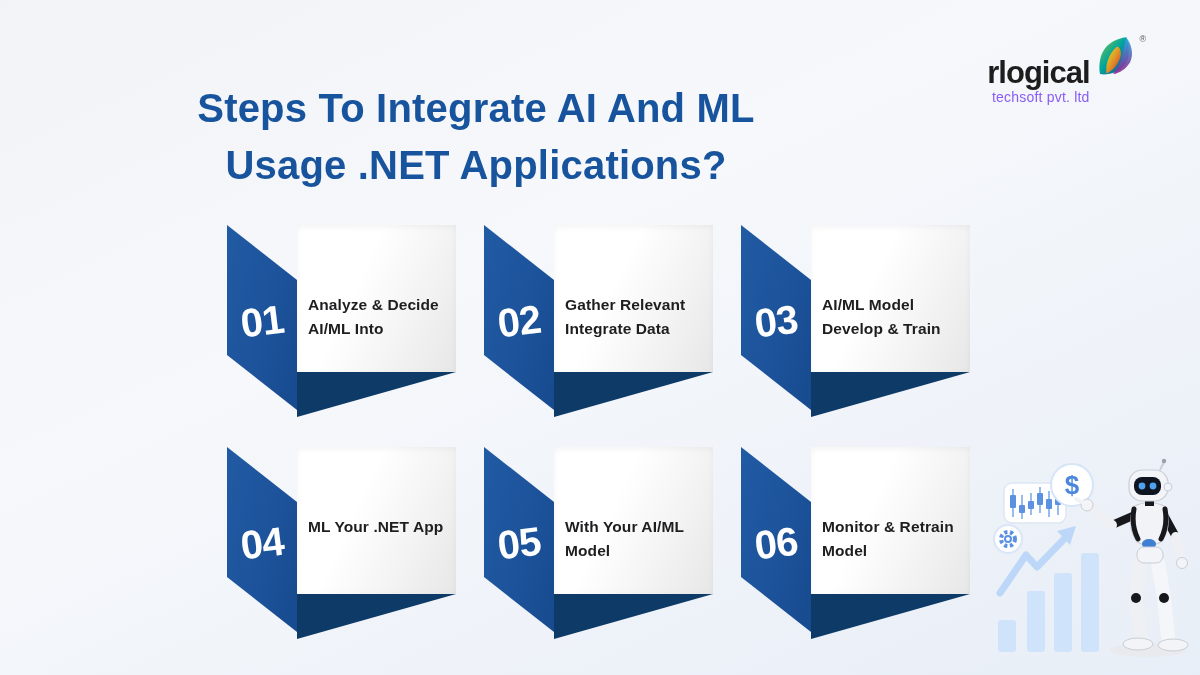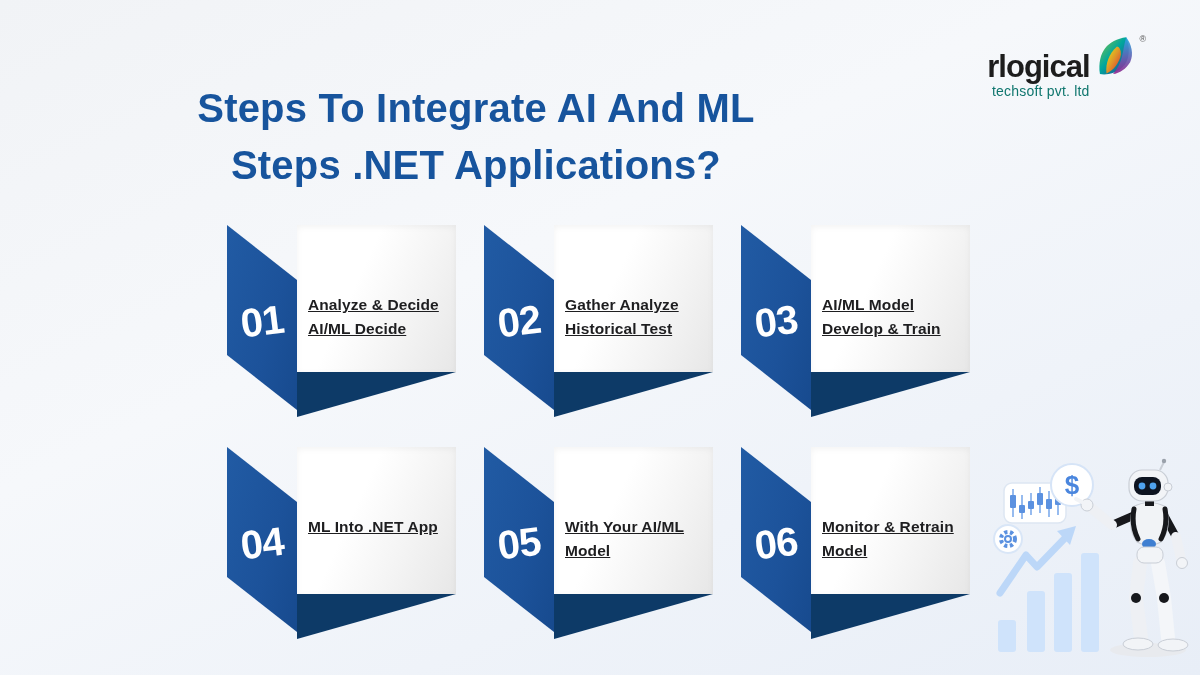--- a/index.html
+++ b/index.html
@@ -11,23 +11,23 @@
   }
   
   .title-wrap {
     position:absolute; top:58px; left:0; width:952px;
     text-align:center; color:#17549d; font-weight:bold;
     font-size:40px; line-height:57px; letter-spacing:0.2px;margin-top:22px;
   }
   
   .logo-wrap { position:absolute; top:36px; left:972px; width:200px; }
   .logo-row { display:flex; align-items:flex-start; }
-  .logo-texts { display:flex; flex-direction:column; align-items:flex-end; margin-top:16px; }
+  .logo-texts { display:flex; flex-direction:column; align-items:flex-end; margin-top:22px; }
   .logo-name { font-size:31px; font-weight:bold; color:#1d1d1d; letter-spacing:-1px; line-height:30px; }
-  .logo-sub { font-size:14px; color:#0f766e; margin-top:1px; letter-spacing:0.2px;padding-left:20px; }
+  .logo-sub { font-size:14px; color:#8b5cf6; margin-top:1px; letter-spacing:0.2px;padding-left:20px; }
   .logo-leaf { margin-left:4px; }
   .logo-reg { font-size:9px; color:#555; margin-top:-2px; }
   
   .card { position:absolute; width:229px; height:192px; }
   .ribbon {
     position:absolute; left:0; top:0; width:70px; height:185px;
     background:linear-gradient(105deg,#215ba4 0%,#1c529a 60%,#174a8e 100%);
     clip-path:polygon(0% 0%, 100% 29.7%, 100% 100%, 0% 70.3%);
     filter:drop-shadow(2px 3px 4px rgba(30,60,110,0.25));
   }
@@ -43,32 +43,31 @@
   }
   .num {
     position:absolute; left:0; top:74px; width:70px; text-align:center;
     color:#ffffff; font-weight:bold; font-size:40px; letter-spacing:-1px;
     transform:rotate(-7deg);
   }
   .label {
     position:absolute; left:81px; top:68px; width:145px;
     color:#1e1e20; font-weight:bold; font-size:15.5px; line-height:24px;
     letter-spacing:0.1px;
-    text-decoration:underline;
   }
   .label span { display:block; }
   
   .illus { position:absolute; left:988px; top:443px; }
 </style>
 </head>
 <body>
 
 <div class="title-wrap">
   <div>Steps To Integrate AI And ML</div>
-  <div>Steps .NET Applications?</div>
+  <div>Usage .NET Applications?</div>
 </div>
 
 <div class="logo-wrap">
   <div class="logo-row">
     <div class="logo-texts">
       <div class="logo-name">rlogical</div>
       <div class="logo-sub">techsoft pvt. ltd</div>
     </div>
     <svg class="logo-leaf" width="46" height="42" viewBox="0 0 64 64">
       <defs>
@@ -95,53 +94,53 @@
   </div>
 </div>
 
 <div class="card" style="left:227px;top:225px">
   <div class="ribbon"></div>
   <div class="card-body"></div>
   <div class="fold"></div>
   <div class="num">01</div>
   <div class="label">
     <span>Analyze &amp; Decide</span>
-    <span>AI/ML Decide</span>
+    <span>AI/ML Into</span>
   </div>
 </div>
 
 <div class="card" style="left:484px;top:225px">
   <div class="ribbon"></div>
   <div class="card-body"></div>
   <div class="fold"></div>
   <div class="num">02</div>
   <div class="label">
-    <span>Gather Analyze</span>
-    <span>Historical Test</span>
+    <span>Gather Relevant</span>
+    <span>Integrate Data</span>
   </div>
 </div>
 
 <div class="card" style="left:741px;top:225px">
   <div class="ribbon"></div>
   <div class="card-body"></div>
   <div class="fold"></div>
   <div class="num">03</div>
   <div class="label">
     <span>AI/ML Model</span>
     <span>Develop &amp; Train</span>
   </div>
 </div>
 
 <div class="card" style="left:227px;top:447px">
   <div class="ribbon"></div>
   <div class="card-body"></div>
   <div class="fold"></div>
   <div class="num">04</div>
   <div class="label">
-    <span>ML Into .NET App</span>
+    <span>ML Your .NET App</span>
   </div>
 </div>
 
 <div class="card" style="left:484px;top:447px">
   <div class="ribbon"></div>
   <div class="card-body"></div>
   <div class="fold"></div>
   <div class="num">05</div>
   <div class="label">
     <span>With Your AI/ML</span>

